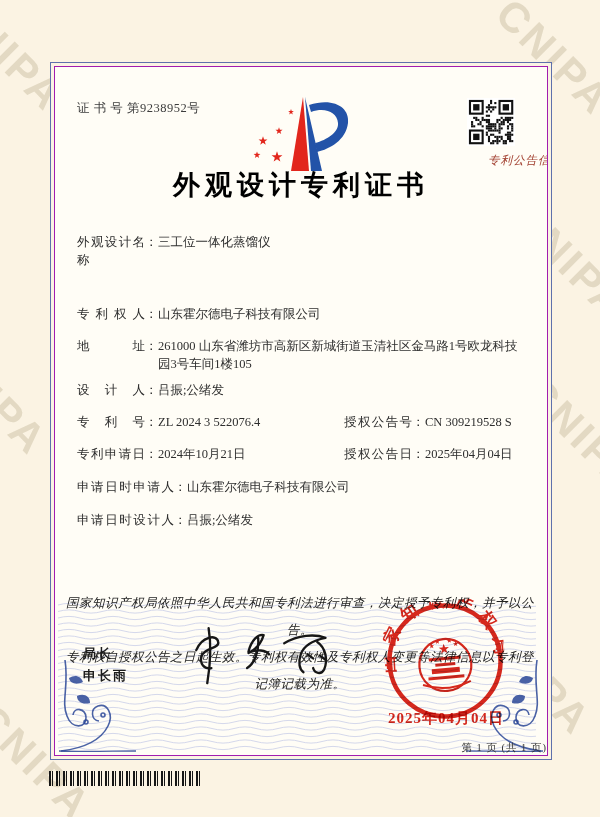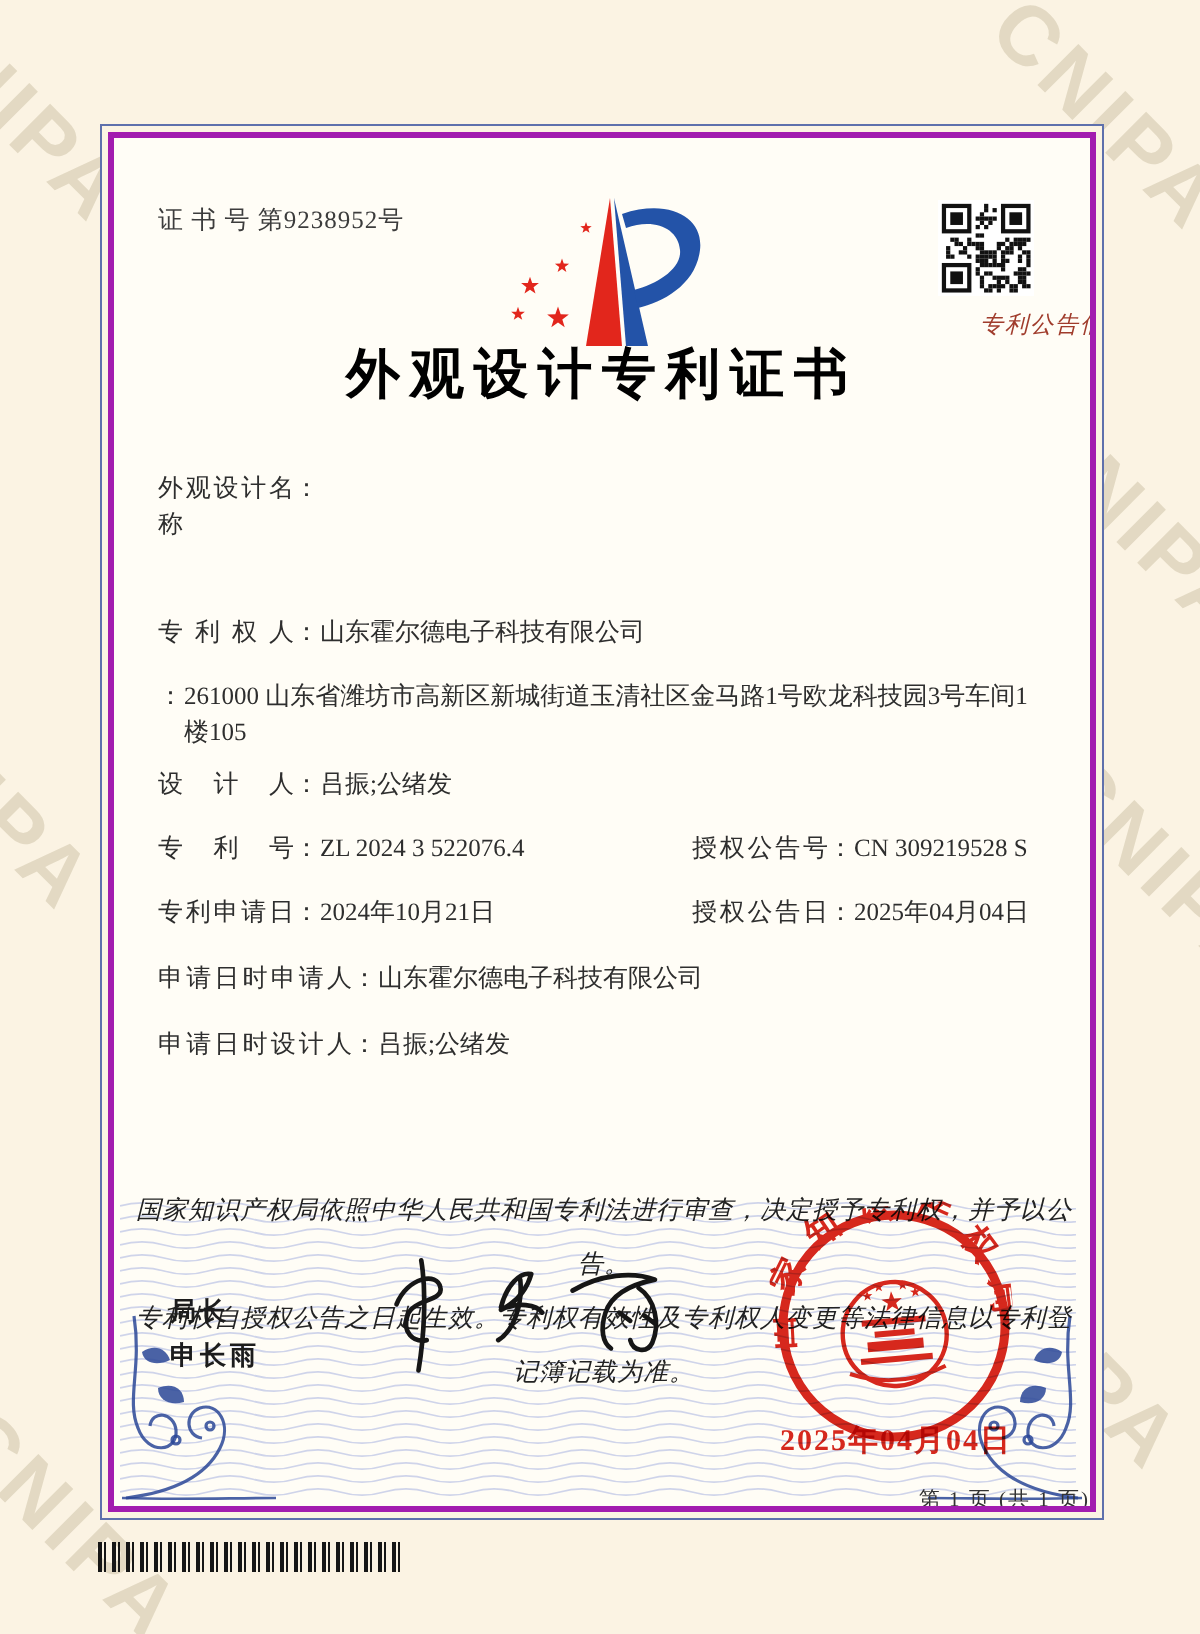--- a/index.html
+++ b/index.html
@@ -4,30 +4,30 @@
 <style>
   html,body{margin:0;padding:0;}
   body{width:600px;height:817px;background:#fbf3e3;font-family:"Liberation Serif","DejaVu Serif",serif;}
   .page{position:relative;width:600px;height:817px;overflow:hidden;background:#fbf3e3;}
   .wm{position:absolute;font-family:"Liberation Sans","DejaVu Sans",sans-serif;font-weight:bold;
       font-size:42px;letter-spacing:3px;color:rgba(193,180,150,.42);transform:rotate(45deg);
       transform-origin:top left;white-space:nowrap;pointer-events:none;}
   .frame{position:absolute;left:50px;top:62px;width:502px;height:698px;box-sizing:border-box;
          border:1px solid #5e70ac;padding:3px;background:#fbf3e3;}
   .frame-inner{position:relative;width:100%;height:100%;box-sizing:border-box;
-               border:3px solid #a21caf;background:#fffdf6;overflow:hidden;}
+               border:1px solid #a21caf;background:#fffdf6;overflow:hidden;}
   .cert-no{position:absolute;left:22px;top:33px;font-size:12.5px;color:#3c3c3c;letter-spacing:.5px;}
   .logo{position:absolute;left:192px;top:28px;}
   .qr{position:absolute;left:412px;top:31px;width:48px;height:48px;background:#fff;}
   .qr-caption{position:absolute;left:358px;top:86px;width:150px;text-align:right;font-size:11.5px;
               color:#a03c2c;font-style:italic;letter-spacing:1px;}
   .title{position:absolute;left:0;top:100px;width:100%;text-align:center;font-size:27px;
          font-weight:bold;color:#000;letter-spacing:5px;}
   .fields{position:absolute;left:22px;top:166px;width:446px;font-size:12.5px;color:#2e2e2e;}
-  .f-row{display:flex;line-height:18px;}
+  .f-row{display:flex;line-height:18px;justify-content:flex-end;}
   .f-label{display:inline-block;text-align:justify;text-align-last:justify;flex:0 0 auto;}
   .w68{width:68px;} .w97{width:97px;}
   .f-colon{flex:0 0 13px;}
   .f-value{flex:1 1 auto;}
   .mb36{margin-bottom:36px;} .mb14{margin-bottom:14px;} .mb8{margin-bottom:8px;} .mb15{margin-bottom:15px;}
   .two{display:flex;}
   .col-left{display:flex;width:267px;flex:0 0 267px;}
   .col-right{display:flex;flex:1;}
   .statement{position:absolute;left:10px;top:478px;width:470px;font-size:12.5px;font-style:italic;
              color:#222;margin-top:45px;}
@@ -267,27 +267,29 @@
           <rect x="46.0" y="43.8" width="2.2" height="2.2" fill="#111"></rect>
         </svg>
       <div class="qr-caption">专利公告信息</div>
 
       <div class="title">外观设计专利证书</div>
 
       <div class="fields">
         <div class="f-row mb36">
           <span class="f-label w68">外观设计名称</span>
             <span class="f-colon">：</span>
+            <span class="f-value">三工位一体化蒸馏仪</span>
         </div>
         <div class="f-row mb14">
           <span class="f-label w68">专利权人</span>
             <span class="f-colon">：</span>
             <span class="f-value">山东霍尔德电子科技有限公司</span>
         </div>
         <div class="f-row mb8">
+          <span class="f-label w68">地址</span>
             <span class="f-colon">：</span>
             <span class="f-value">261000 山东省潍坊市高新区新城街道玉清社区金马路1号欧龙科技园3号车间1楼105</span>
         </div>
         <div class="f-row mb14">
           <span class="f-label w68">设计人</span>
             <span class="f-colon">：</span>
             <span class="f-value">吕振;公绪发</span>
         </div>
         <div class="f-row two mb14">
           <span class="col-left">

